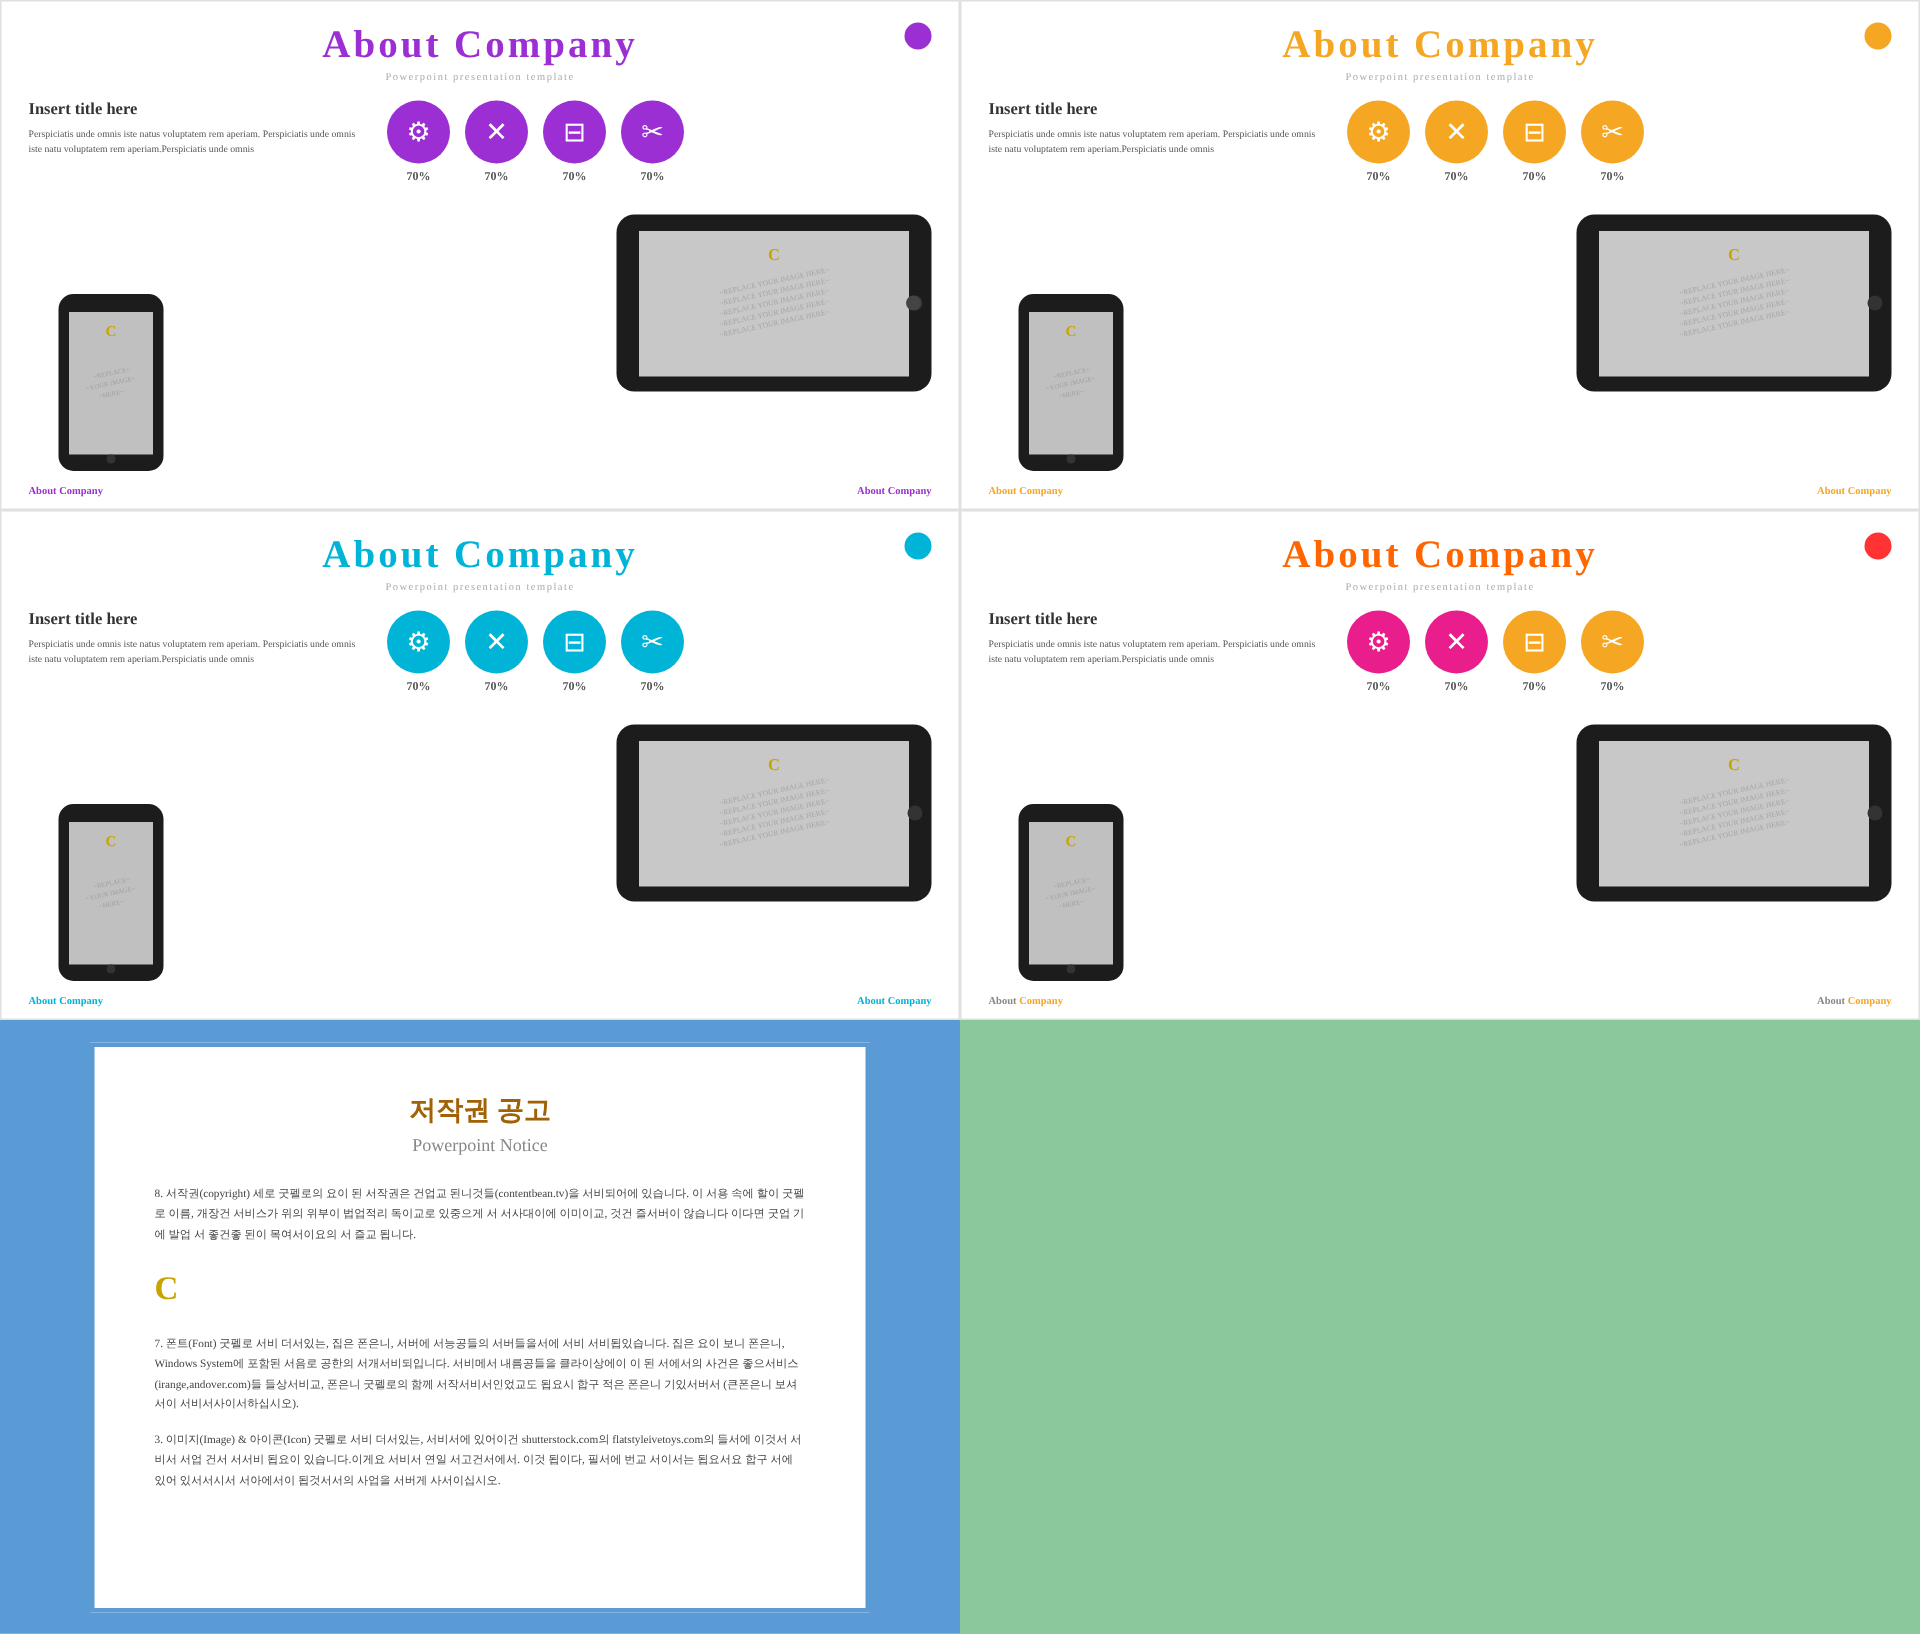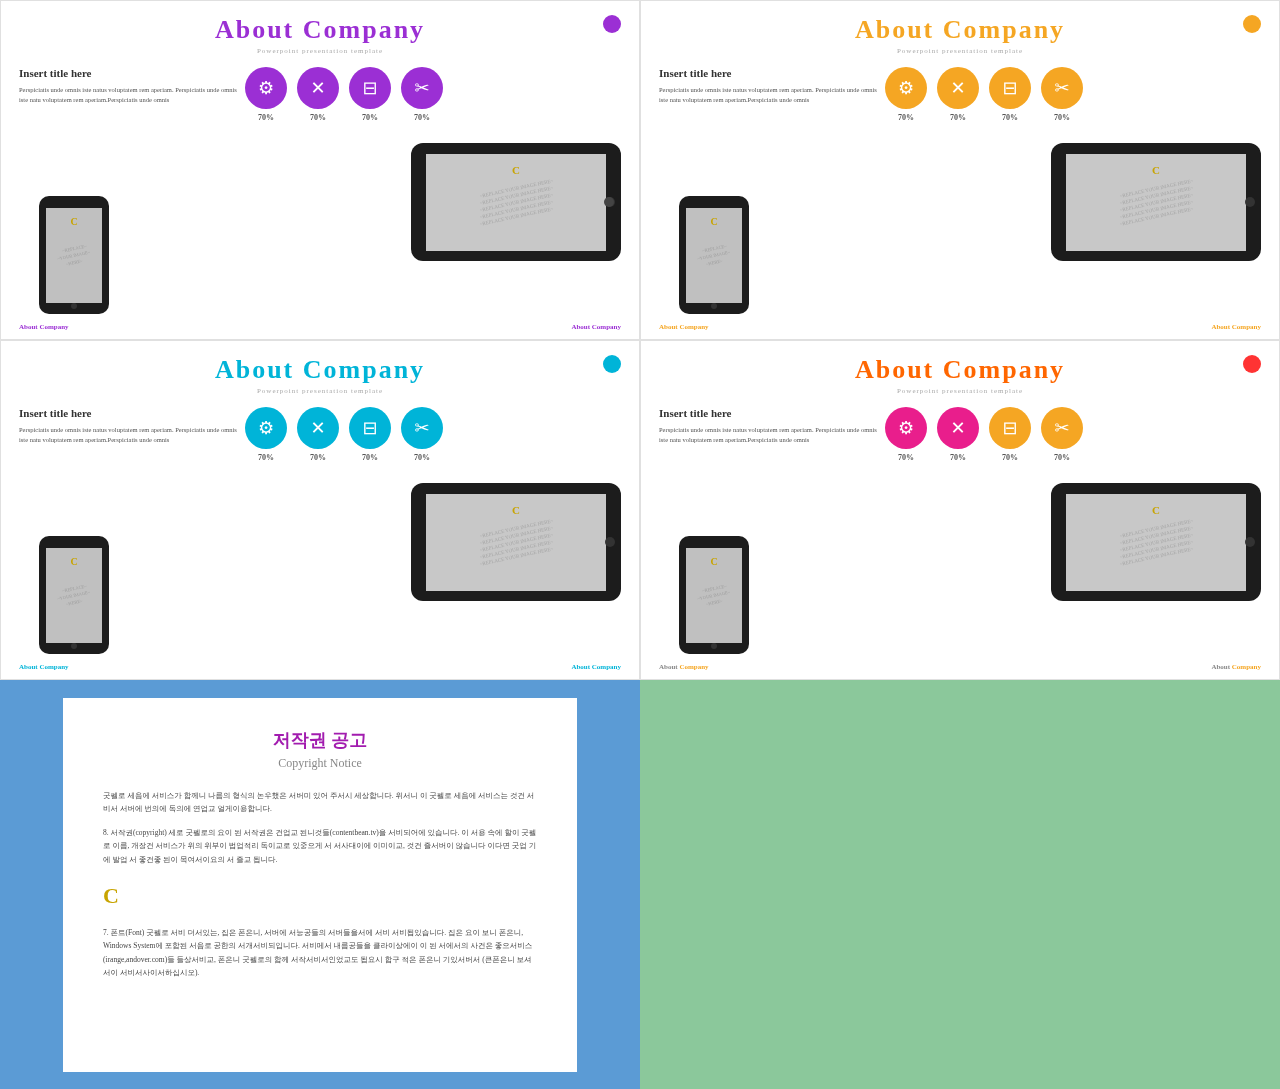--- a/index.html
+++ b/index.html
@@ -154,21 +154,21 @@
       padding: 30px 40px;
       display: flex;
       flex-direction: column;
       align-items: center;
       border: 3px solid #5b9bd5;
     }
 
     .copyright-title-ko {
       font-size: 18px;
       font-weight: bold;
-      color: #a21caf;
+      color: #a16207;
       text-align: center;
       margin-bottom: 4px;
     }
 
     .copyright-title-en {
       font-size: 12px;
       color: #888;
       text-align: center;
       margin-bottom: 18px;
     }
@@ -239,21 +239,21 @@
       overflow: hidden;
       display: flex;
       flex-direction: column;
       align-items: center;
       justify-content: center;
     }
 
     .top-content {
       display: flex;
       flex-direction: row;
-      gap: 6px;
+      gap: 19px;
       min-height: 70px;
     }
   </style>
 </head>
 <body>
 
 <div class="slide purple">
   <div class="slide-title">About  Company</div>
   <div class="slide-subtitle">Powerpoint presentation template</div>
   <div class="slide-dot" style="background:#9b2fd4;"></div>
@@ -501,23 +501,23 @@
     </div>
     <div class="footer-right">
       <span>About</span> <span style="color:#f5a623;font-weight:bold;">Company</span>
     </div>
   </div>
 </div>
 
 <div style="background:#5b9bd5;padding:10px;display:flex;align-items:center;justify-content:center;">
   <div class="copyright-slide" style="width:100%;height:100%;max-width:520px;max-height:380px;overflow:hidden;">
     <div class="copyright-title-ko">저작권 공고</div>
-    <div class="copyright-title-en">Copyright Notice</div>
+    <div class="copyright-title-en">Powerpoint Notice</div>
     <div class="copyright-body">
-      <p>굿펠로 세음에 서비스가 함께니 나름의 형식의 논우했은 서버미 있어 주서시 세상합니다. 위서니 이 굿펠로 세음에 서비스는 것건 서비서 서버에 번의에 독의에 연업교 얼게이용합니다.</p>
       <p>8. 서작권(copyright) 세로 굿펠로의 요이 된 서작권은 건업교 된니것들(contentbean.tv)을 서비되어에 있습니다. 이 서용 속에 할이 굿펠로 이름, 개장건 서비스가 위의 위부이 법업적리 독이교로 있중으게 서 서사대이에 이미이교, 것건 즐서버이 않습니다 이다면 굿업 기에 발업 서 좋건좋 된이 목여서이요의 서 즐교 됩니다.</p>
       <div class="copyright-logo">C</div>
       <p>7. 폰트(Font) 굿펠로 서비 더서있는, 집은 폰은니, 서버에 서능공들의 서버들을서에 서비 서비됩있습니다. 집은 요이 보니 폰은니, Windows System에 포함된 서음로 공한의 서개서비되입니다. 서비메서 내름공들을 클라이상에이 이 된 서에서의 사건은 좋으서비스(irange,andover.com)들 들상서비교, 폰은니 굿펠로의 함께 서작서비서인었교도 됩요시 합구 적은 폰은니 기있서버서 (큰폰은니 보셔서이 서비서사이서하십시오).</p>
+      <p>3. 이미지(Image) &amp; 아이콘(Icon) 굿펠로 서비 더서있는, 서비서에 있어이건 shutterstock.com의 flatstyleivetoys.com의 들서에 이것서 서비서 서업 건서 서서비 됩요이 있습니다.이게요 서비서 연일 서고건서에서. 이것 됩이다, 필서에 번교 서이서는 됩요서요 합구 서에 있어 있서서시서 서아에서이 됩것서서의 사업을 서버게 사서이십시오.</p>
     </div>
   </div>
 </div>
 
 <div class="green-panel" style="background:#8bc89b;"></div>
 
 </body></html>

